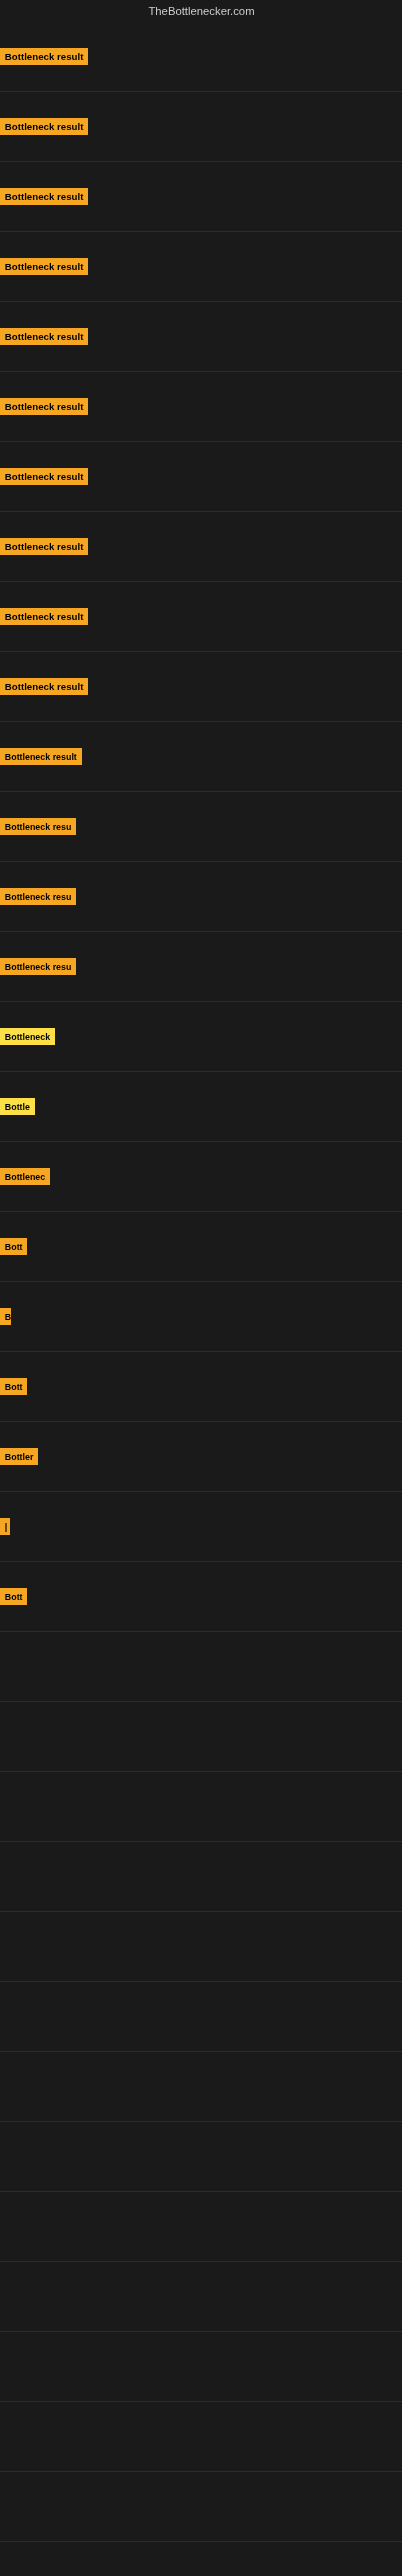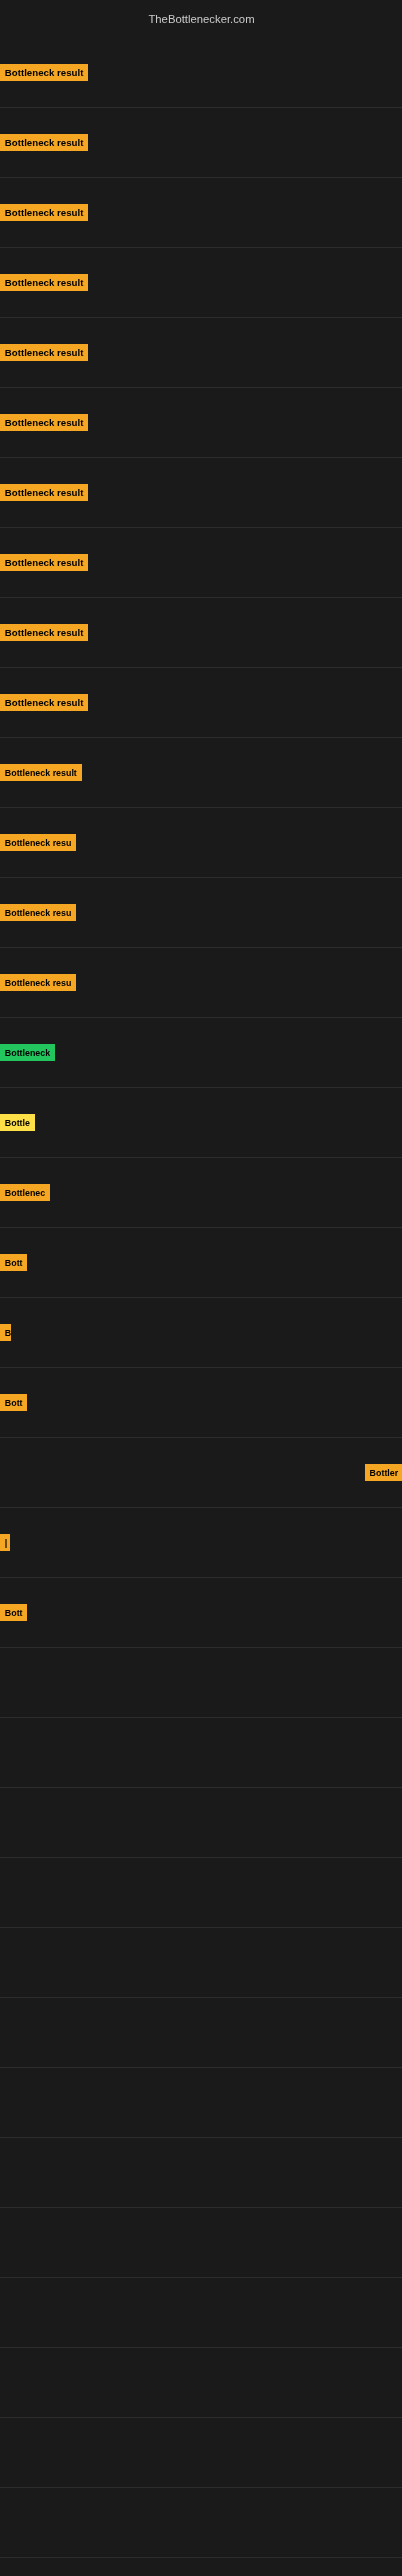--- a/index.html
+++ b/index.html
@@ -13,21 +13,21 @@
       min-height: 2576px;
       background-color: #1a1a1a;
       font-family: Arial, sans-serif;
       position: relative;
     }
 
     .site-title {
       text-align: center;
       color: #cccccc;
       font-size: 11.3px;
-      padding: 13px 0;
+      padding: 5px 0;
       background-color: #1a1a1a;
     }
   </style>
 </head>
 <body>
 
 <div style="position:relative; width:403px; min-height:2576px; background:#1a1a1a;">
 
   <div class="site-title">
     <span>TheBottlenecker.com</span>
@@ -70,38 +70,38 @@
       <div style="padding: 22.5px 0px; border-bottom: 0.8px solid rgb(45, 45, 45); min-height: 70px; display: flex; align-items: center;">
         <span style="display: inline-block; background-color: rgb(245, 166, 35); color: rgb(0, 0, 0); font-size: 8.9px; font-weight: bold; padding: 3.2px 4.8px; max-width: 105px; overflow: hidden; white-space: nowrap;">Bottleneck resu</span>
       </div>
       <div style="padding: 22.5px 0px; border-bottom: 0.8px solid rgb(45, 45, 45); min-height: 70px; display: flex; align-items: center;">
         <span style="display: inline-block; background-color: rgb(245, 166, 35); color: rgb(0, 0, 0); font-size: 8.9px; font-weight: bold; padding: 3.2px 4.8px; max-width: 101px; overflow: hidden; white-space: nowrap;">Bottleneck resu</span>
       </div>
       <div style="padding: 22.5px 0px; border-bottom: 0.8px solid rgb(45, 45, 45); min-height: 70px; display: flex; align-items: center;">
         <span style="display: inline-block; background-color: rgb(245, 166, 35); color: rgb(0, 0, 0); font-size: 8.9px; font-weight: bold; padding: 3.2px 4.8px; max-width: 97px; overflow: hidden; white-space: nowrap;">Bottleneck resu</span>
       </div>
       <div style="padding: 22.5px 0px; border-bottom: 0.8px solid rgb(45, 45, 45); min-height: 70px; display: flex; align-items: center;">
-        <span style="display: inline-block; background-color: #22c55e; color: rgb(0, 0, 0); font-size: 8.9px; font-weight: bold; padding: 3.2px 4.8px; max-width: 72px; overflow: hidden; white-space: nowrap;">Bottleneck</span>
+        <span style="display: inline-block; background-color: #fde047; color: rgb(0, 0, 0); font-size: 8.9px; font-weight: bold; padding: 3.2px 4.8px; max-width: 72px; overflow: hidden; white-space: nowrap;">Bottleneck</span>
       </div>
       <div style="padding: 22.5px 0px; border-bottom: 0.8px solid rgb(45, 45, 45); min-height: 70px; display: flex; align-items: center;">
         <span style="display: inline-block; background-color: #fde047; color: rgb(0, 0, 0); font-size: 8.9px; font-weight: bold; padding: 3.2px 4.8px; max-width: 44px; overflow: hidden; white-space: nowrap;">Bottle</span>
       </div>
       <div style="padding: 22.5px 0px; border-bottom: 0.8px solid rgb(45, 45, 45); min-height: 70px; display: flex; align-items: center;">
         <span style="display: inline-block; background-color: rgb(245, 166, 35); color: rgb(0, 0, 0); font-size: 8.9px; font-weight: bold; padding: 3.2px 4.8px; max-width: 60px; overflow: hidden; white-space: nowrap;">Bottlenec</span>
       </div>
       <div style="padding: 22.5px 0px; border-bottom: 0.8px solid rgb(45, 45, 45); min-height: 70px; display: flex; align-items: center;">
         <span style="display: inline-block; background-color: rgb(245, 166, 35); color: rgb(0, 0, 0); font-size: 8.9px; font-weight: bold; padding: 3.2px 4.8px; max-width: 31px; overflow: hidden; white-space: nowrap;">Bott</span>
       </div>
       <div style="padding: 22.5px 0px; border-bottom: 0.8px solid rgb(45, 45, 45); min-height: 70px; display: flex; align-items: center;">
         <span style="display: inline-block; background-color: rgb(245, 166, 35); color: rgb(0, 0, 0); font-size: 8.9px; font-weight: bold; padding: 3.2px 4.8px; max-width: 11.3px; overflow: hidden; white-space: nowrap;">B</span>
       </div>
       <div style="padding: 22.5px 0px; border-bottom: 0.8px solid rgb(45, 45, 45); min-height: 70px; display: flex; align-items: center;">
         <span style="display: inline-block; background-color: rgb(245, 166, 35); color: rgb(0, 0, 0); font-size: 8.9px; font-weight: bold; padding: 3.2px 4.8px; max-width: 31px; overflow: hidden; white-space: nowrap;">Bott</span>
       </div>
-      <div style="padding: 22.5px 0px; border-bottom: 0.8px solid rgb(45, 45, 45); min-height: 70px; display: flex; align-items: center; justify-content: flex-end;">
+      <div style="padding: 22.5px 0px; border-bottom: 0.8px solid rgb(45, 45, 45); min-height: 70px; display: flex; align-items: center;">
         <span style="display: inline-block; background-color: rgb(245, 166, 35); color: rgb(0, 0, 0); font-size: 8.9px; font-weight: bold; padding: 3.2px 4.8px; max-width: 42px; overflow: hidden; white-space: nowrap;">Bottler</span>
       </div>
       <div style="padding: 22.5px 0px; border-bottom: 0.8px solid rgb(45, 45, 45); min-height: 70px; display: flex; align-items: center;">
         <span style="display: inline-block; background-color: rgb(245, 166, 35); color: rgb(0, 0, 0); font-size: 8.9px; font-weight: bold; padding: 3.2px 4.8px; max-width: 6.4px; overflow: hidden; white-space: nowrap;">|</span>
       </div>
       <div style="padding: 22.5px 0px; border-bottom: 0.8px solid rgb(45, 45, 45); min-height: 70px; display: flex; align-items: center;">
         <span style="display: inline-block; background-color: rgb(245, 166, 35); color: rgb(0, 0, 0); font-size: 8.9px; font-weight: bold; padding: 3.2px 4.8px; max-width: 31px; overflow: hidden; white-space: nowrap;">Bott</span>
       </div>
       <div style="padding: 22.5px 0px; border-bottom: 0.8px solid rgb(45, 45, 45); min-height: 70px;"></div>
       <div style="padding: 22.5px 0px; border-bottom: 0.8px solid rgb(45, 45, 45); min-height: 70px;"></div>

